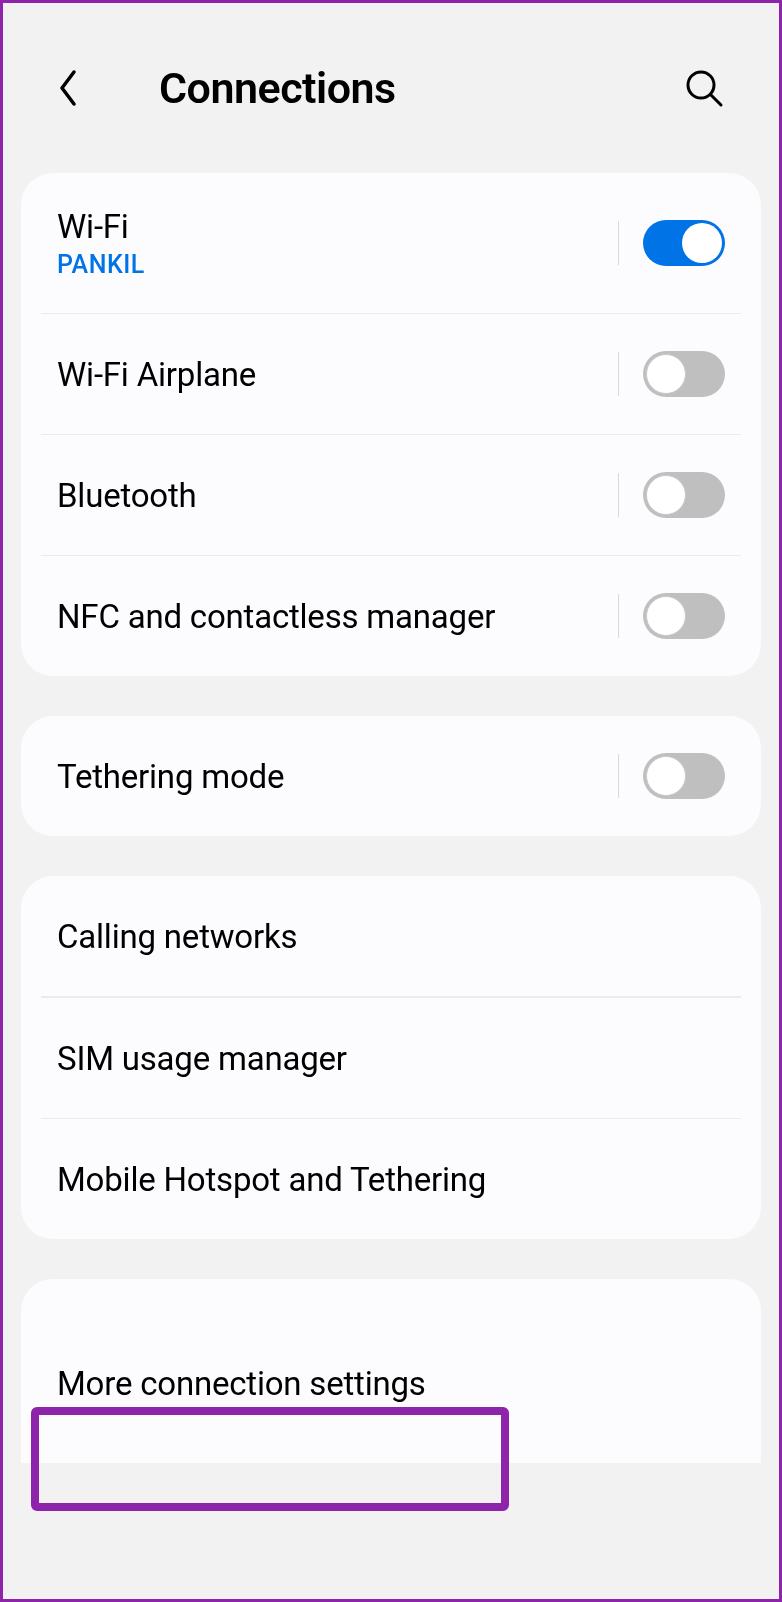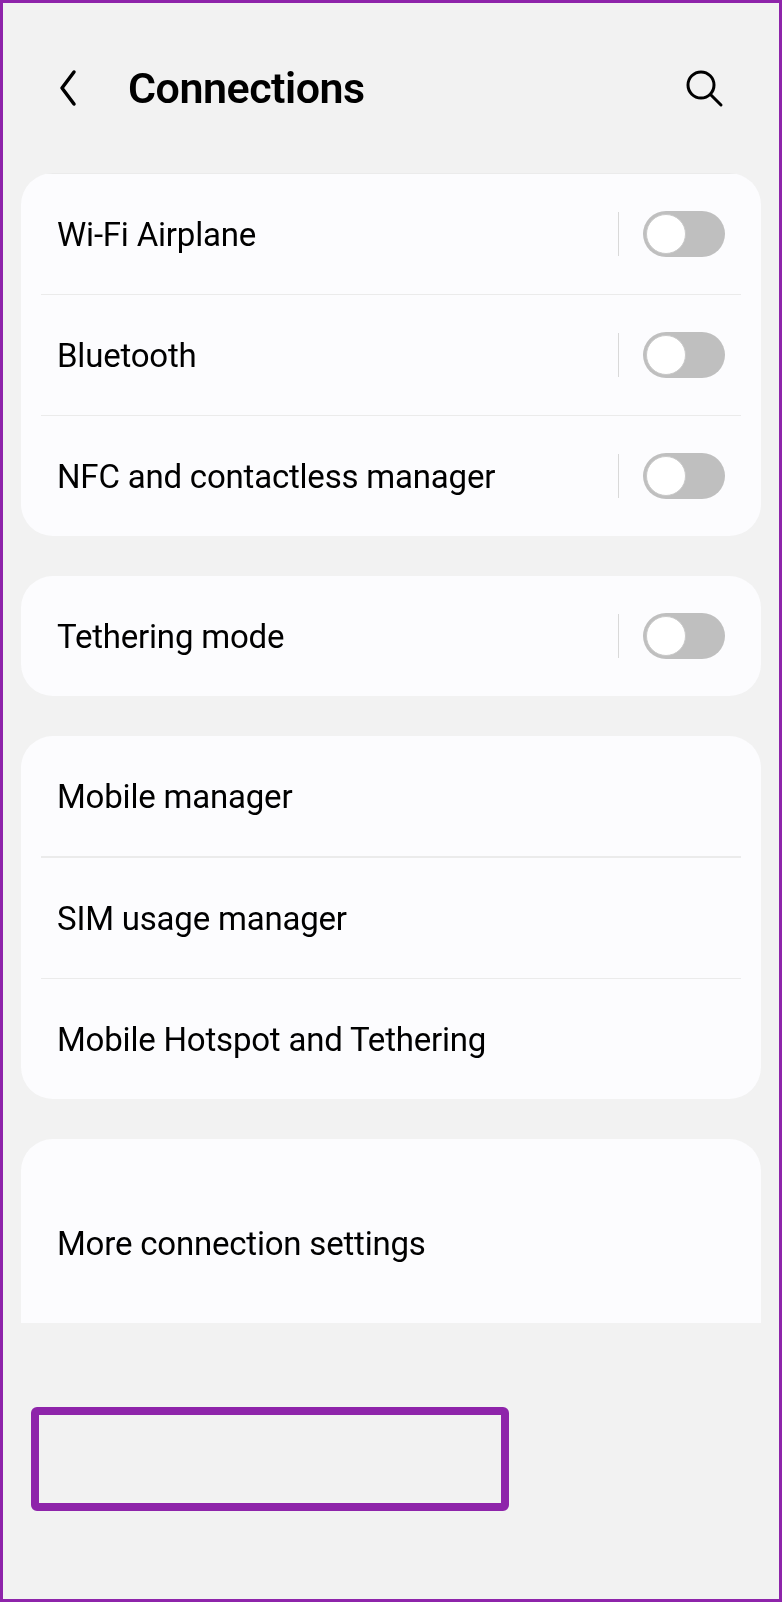--- a/index.html
+++ b/index.html
@@ -15,20 +15,21 @@
       font-family: -apple-system, BlinkMacSystemFont, "Segoe UI", Roboto, sans-serif;
       border: 3px solid #8e24aa;
       overflow: hidden;
       position: relative;
     }
     .header {
       display: flex;
       align-items: center;
       padding: 30px 30px 30px 40px;
       height: 170px;
+      gap: 31px;
     }
     .back-btn {
       display: flex;
       align-items: center;
       justify-content: center;
       width: 50px;
       height: 50px;
       cursor: pointer;
     }
     .back-btn svg {
@@ -166,20 +167,28 @@
   <div class="page-title">Connections</div>
   <div class="search-btn">
     <svg viewBox="0 0 40 40" fill="none" stroke="#000" stroke-width="3" stroke-linecap="round">
       <circle cx="17" cy="17" r="13"></circle>
       <line x1="27" y1="27" x2="37" y2="37"></line>
     </svg>
   </div>
 </div>
 
 <div class="card">
+  <div class="row row-wifi">
+    <div class="row-text">
+      <span class="row-label">Wi-Fi</span>
+      <span class="row-sublabel">PANKIL</span>
+    </div>
+    <div class="divider-vert"></div>
+    <div class="toggle on"></div>
+  </div>
   <div class="divider"></div>
   <div class="row">
     <div class="row-text">
       <span class="row-label">Wi-Fi Airplane</span>
     </div>
     <div class="divider-vert"></div>
     <div class="toggle off"></div>
   </div>
   <div class="divider"></div>
   <div class="row">
@@ -205,21 +214,21 @@
       <span class="row-label">Tethering mode</span>
     </div>
     <div class="divider-vert"></div>
     <div class="toggle off"></div>
   </div>
 </div>
 
 <div class="card">
   <div class="row">
     <div class="row-text">
-      <span class="row-label">Mobile manager</span>
+      <span class="row-label">Calling networks</span>
     </div>
   </div>
   <div class="divider"></div>
   <div class="divider"></div>
   <div class="row">
     <div class="row-text">
       <span class="row-label">SIM usage manager</span>
     </div>
   </div>
   <div class="divider"></div>

